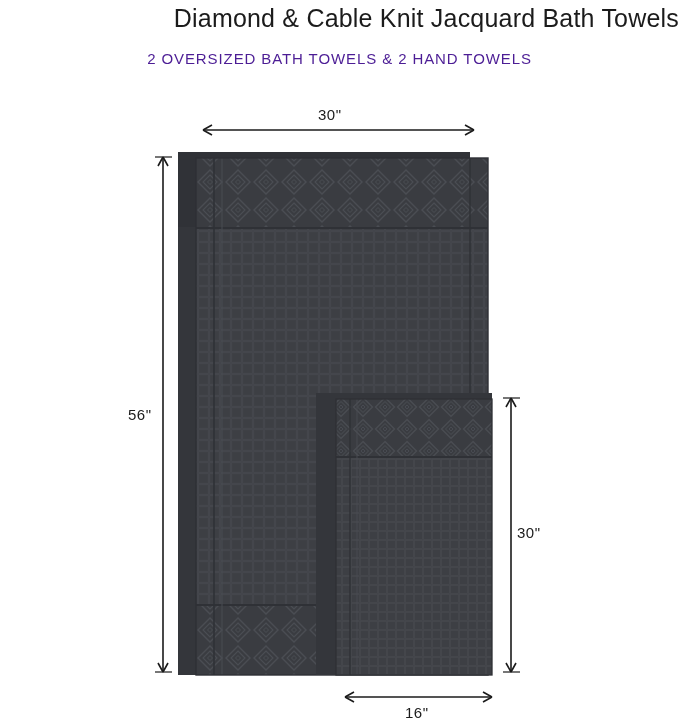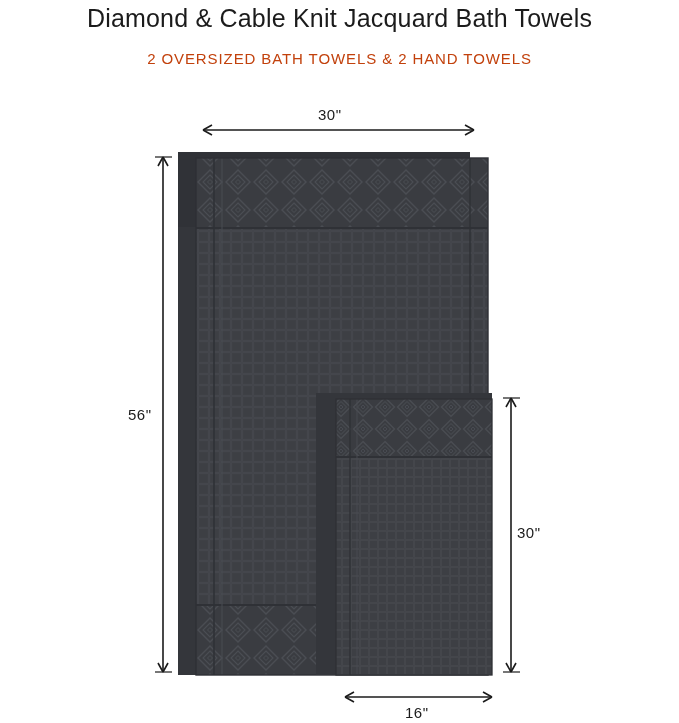--- a/index.html
+++ b/index.html
@@ -18,37 +18,37 @@
   .page {
     position: relative;
     width: 679px;
     height: 723px;
   }
   .title {
     position: absolute;
     top: 4px;
     left: 0;
     width: 679px;
-    text-align: center;
+    text-align: right;
     font-size: 25px;
     font-weight: 400;
     letter-spacing: 0.2px;
     color: #1b1b1b;
     white-space: nowrap;
   }
   .subtitle {
     position: absolute;
     top: 50px;
     left: 0;
     width: 679px;
     text-align: center;
     font-size: 15px;
     font-weight: 400;
     letter-spacing: 0.9px;
-    color: #c2410c;
+    color: #4c1d95;
     white-space: nowrap;
   }
   .diagram {
     position: absolute;
     top: 0;
     left: 0;
     width: 679px;
     height: 723px;
   }
   .dim-label {

